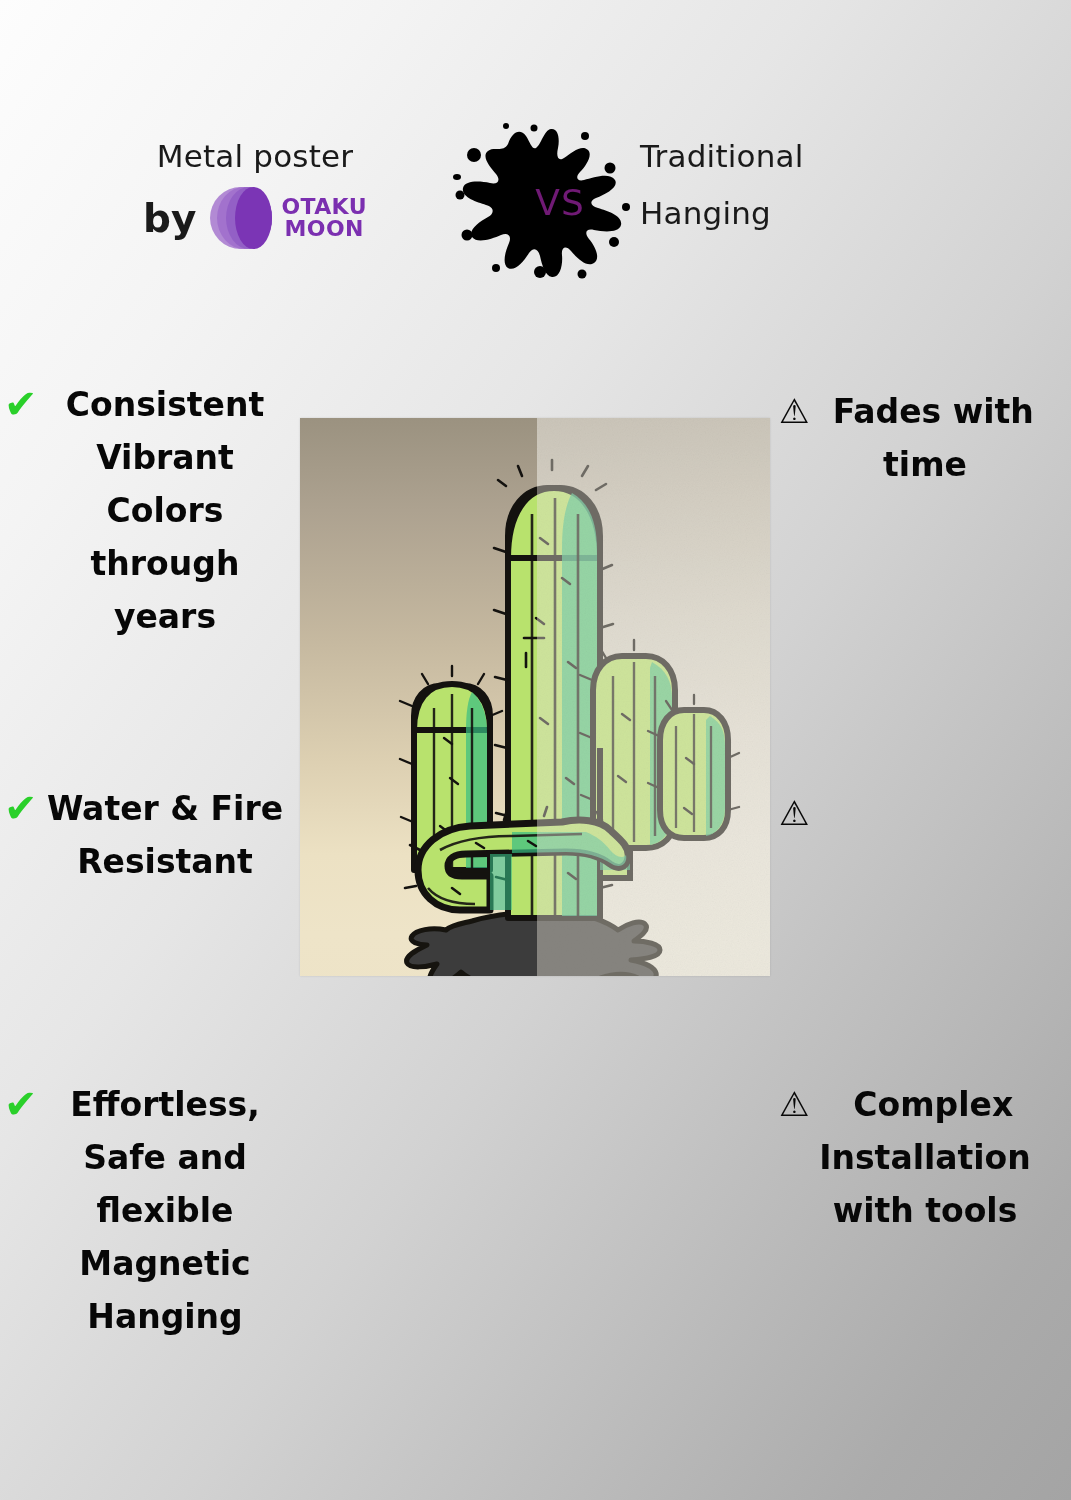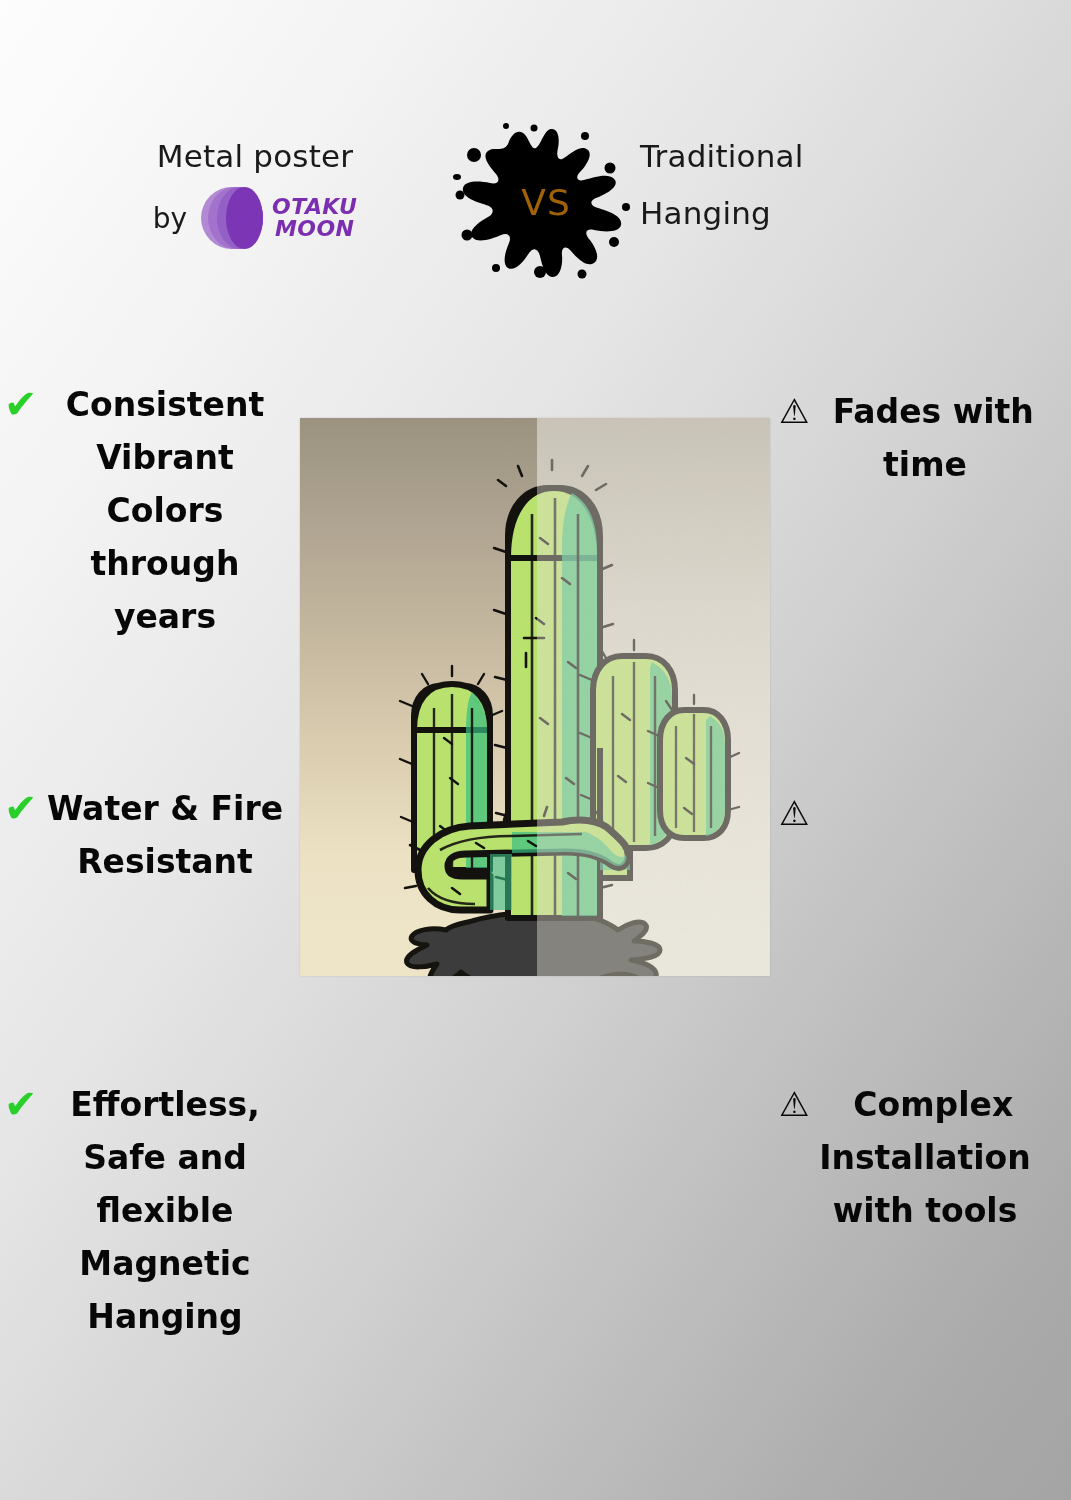--- a/index.html
+++ b/index.html
@@ -47,22 +47,22 @@
     font-family: "DejaVu Sans", sans-serif;
   }
   .head-byrow {
     display: flex;
     align-items: center;
     justify-content: center;
     gap: 14px;
     margin-top: 2px;
   }
   .head-by {
-    font-size: 28px;
-    font-weight: 400;
+    font-size: 39px;
+    font-weight: 700;
     color: #1a1a1a;
     font-family: "DejaVu Sans", sans-serif;
   }
 
   
   .logo-wrap {
     display: flex;
     align-items: center;
     gap: 9px;
   }
@@ -80,42 +80,41 @@
   .lm-b { left: 7px;  top: 0; width: 55px; height: 62px; background: #a272cd; }
   .lm-c { left: 16px; top: 0; width: 46px; height: 62px; background: #9360c6; }
   .lm-d { left: 25px; top: 0; width: 37px; height: 62px; background: #7b35b5; }
   .logo-type {
     line-height: 1.02;
     color: #7b2fb0;
     font-weight: 700;
     font-size: 22px;
     letter-spacing: 0.4px;
     font-family: "DejaVu Sans", sans-serif;
-    font-style: italic;
   }
   .logo-type div { display: block; }
 
   
   #vs-splat {
     position: absolute;
     left: 448px;
     top: -6px;
     width: 190px;
     height: 160px;
   }
   #vs-splat svg { display: block; }
   .vs-text {
     position: absolute;
-    left: 1px; top: 0;
+    left: 15px; top: 0;
     width: 190px;
     height: 160px;
     display: flex;
     align-items: center;
     justify-content: center;
-    color: #a16207;
+    color: #701a75;
     font-size: 36px;
     font-weight: 400;
     letter-spacing: 1px;
     font-family: "DejaVu Sans", sans-serif;
     padding-left: 4px;
     box-sizing: border-box;
   }
 
   
   .feat {

